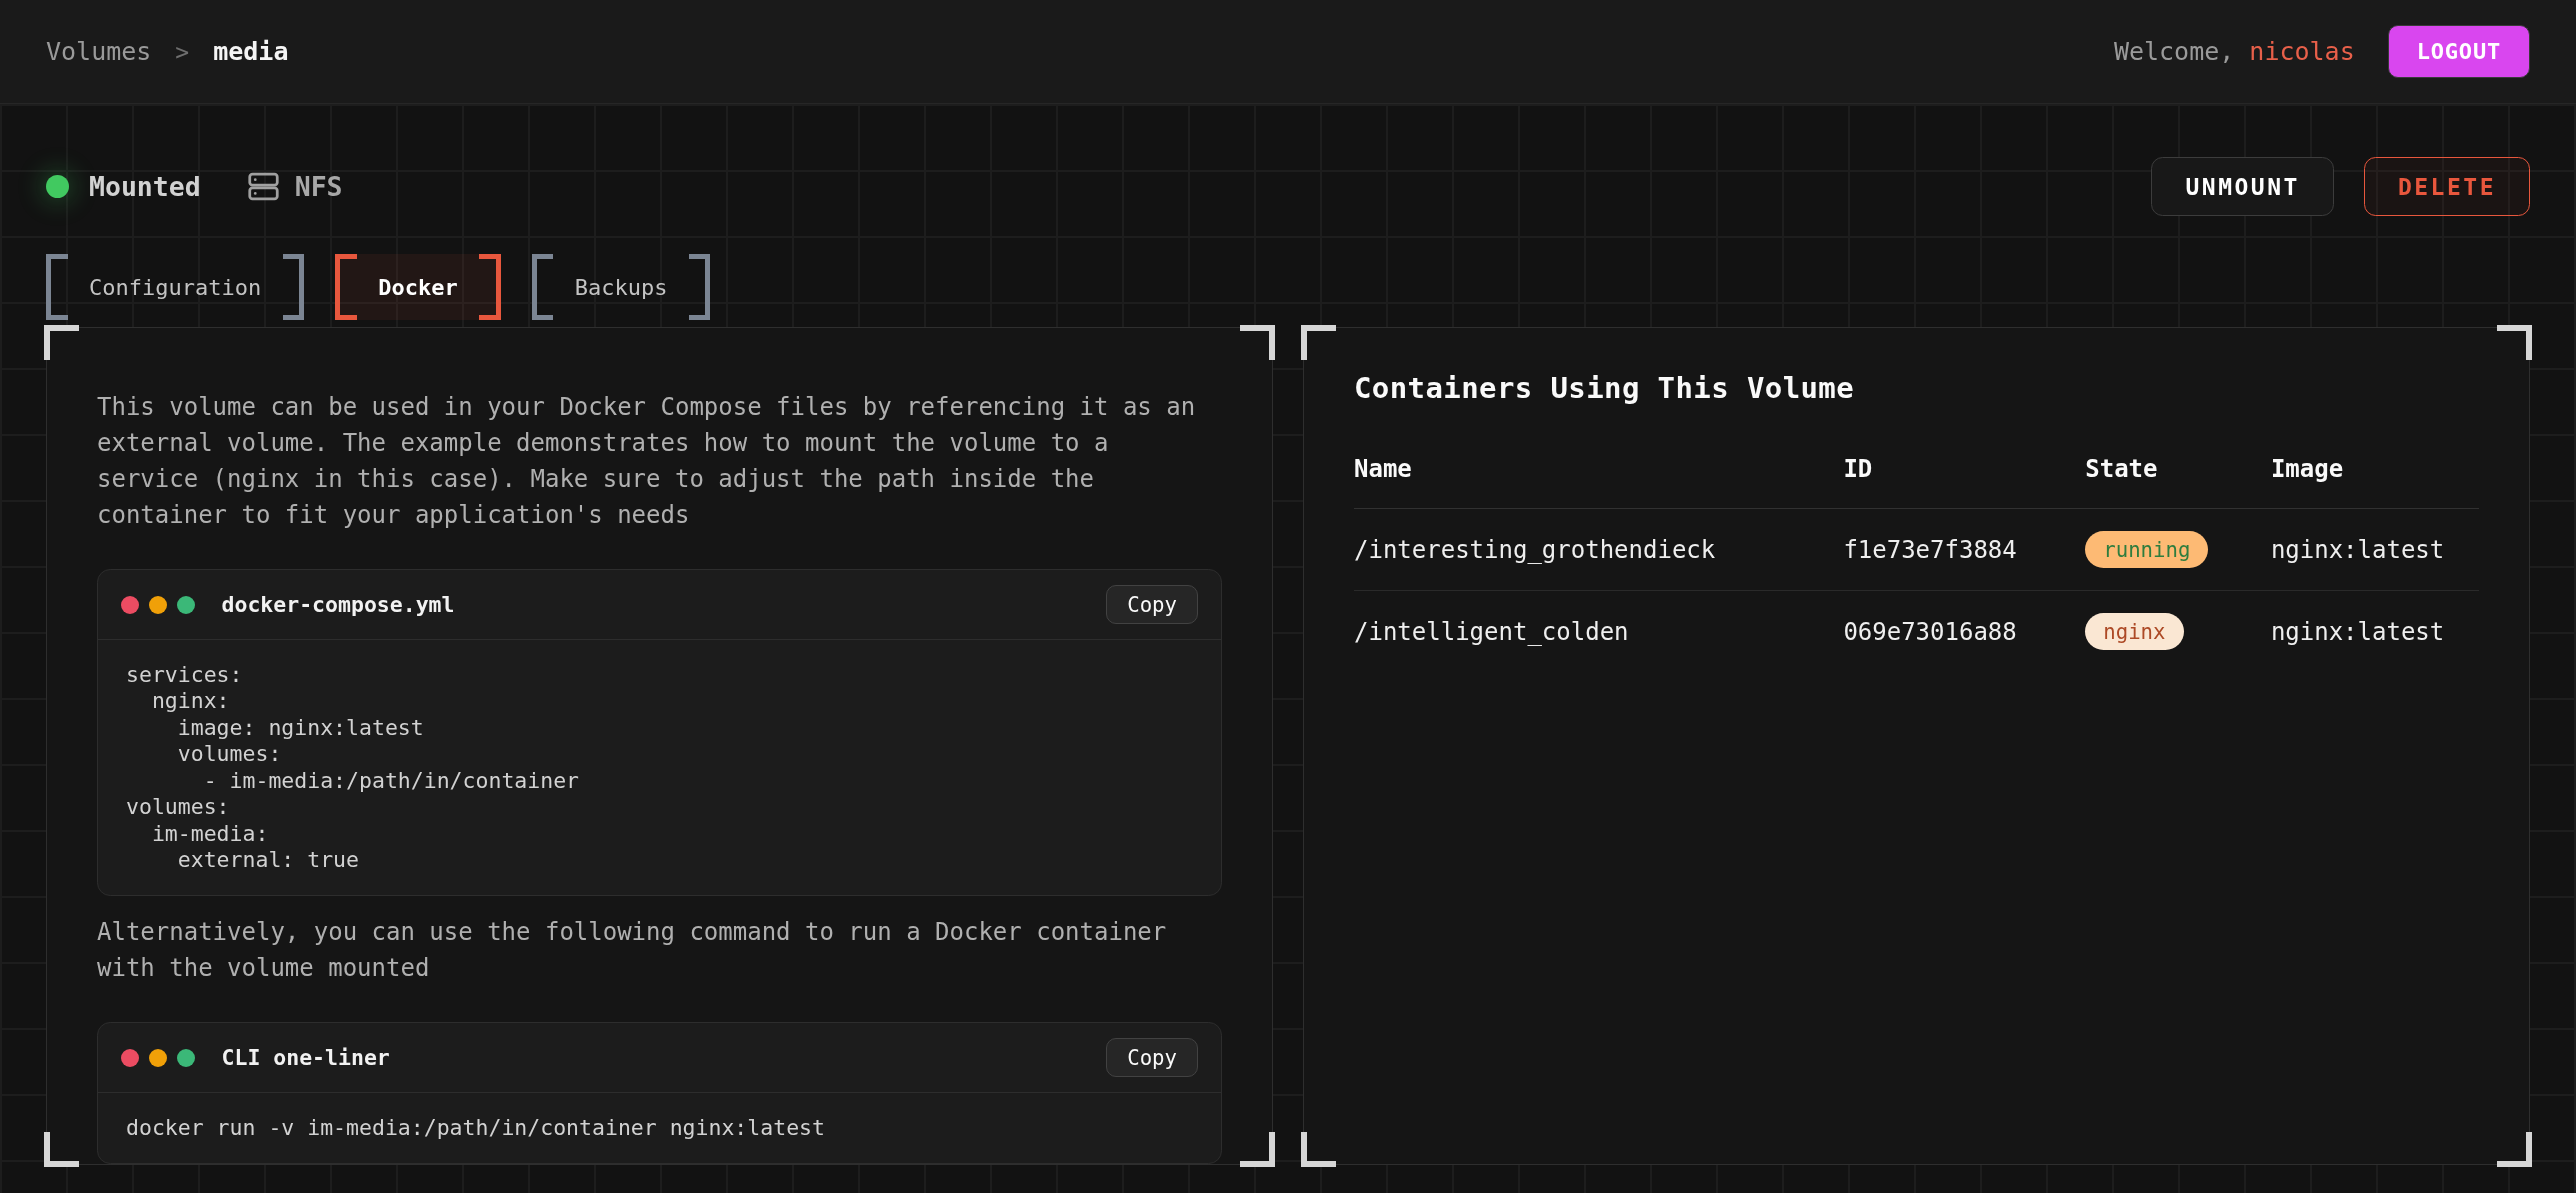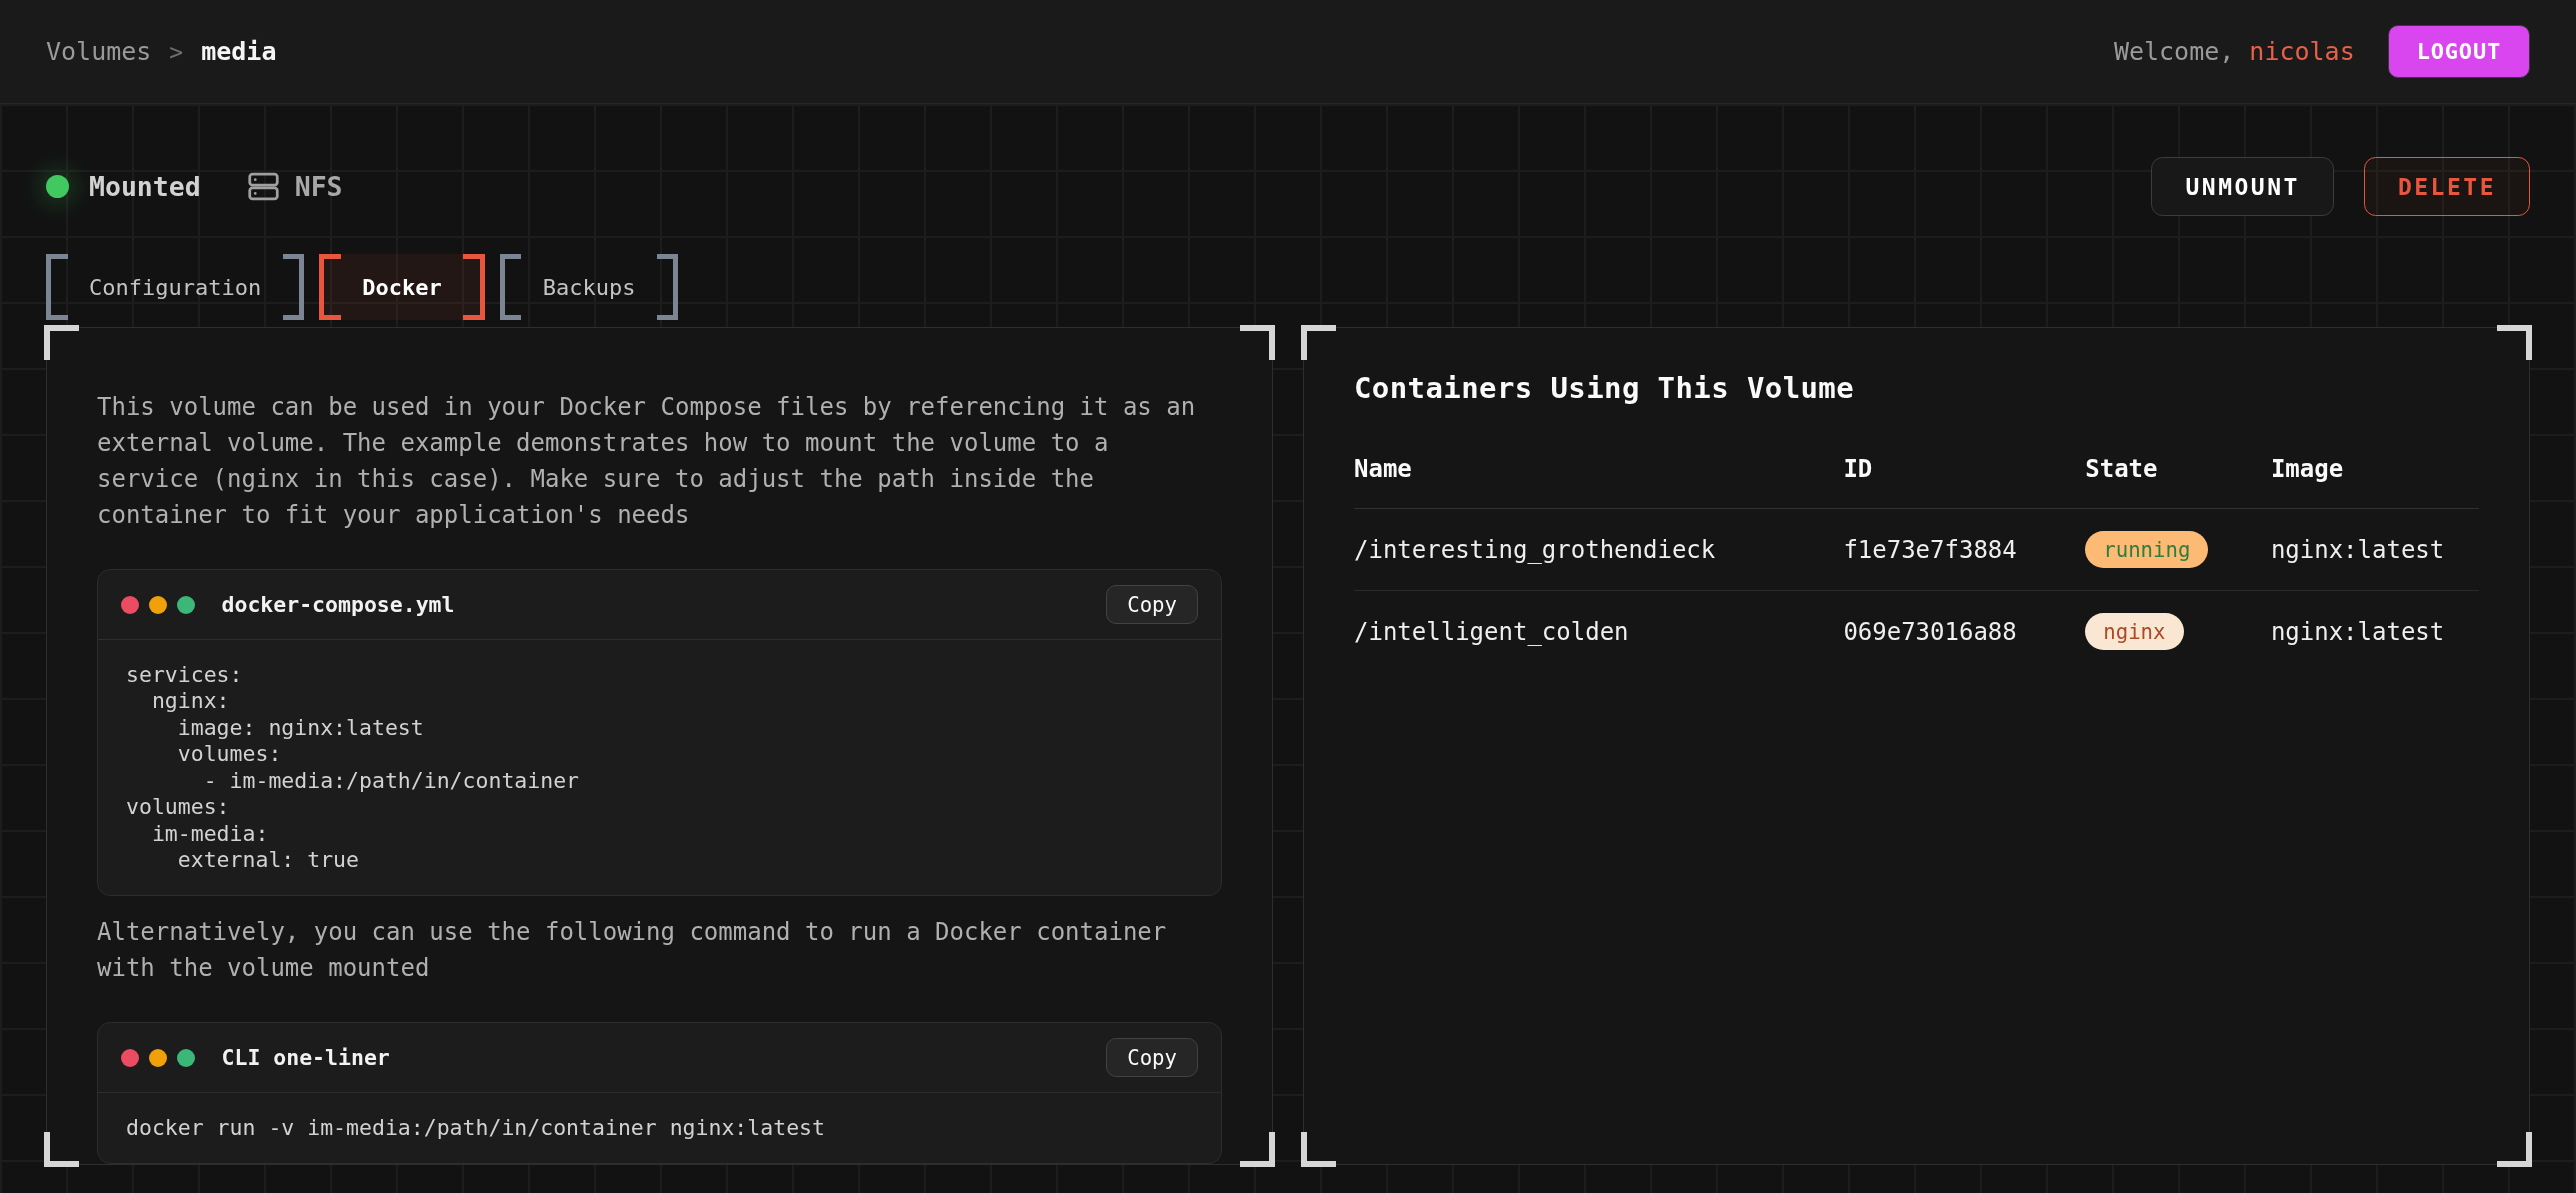--- a/index.html
+++ b/index.html
@@ -11,21 +11,21 @@
   }
 
   
   .topbar {
     height:104px;
     background:#1a1a1a;
     border-bottom:1.7px solid #262626;
     display:flex; align-items:center; justify-content:space-between;
     padding:0 46px;
   }
-  .breadcrumb { font-size:25px; display:flex; align-items:center; gap:18px; }
+  .breadcrumb { font-size:25px; display:flex; align-items:center; gap:24px; }
   .breadcrumb .parent { color:#9a9a9a; }
   .breadcrumb .sep { color:#6f6f6f; font-size:23px; }
   .breadcrumb .current { color:#f5f5f5; font-weight:700; }
   .topbar-right { display:flex; align-items:center; gap:33px; }
   .welcome { font-size:25px; color:#9a9a9a; }
   .welcome .user { color:#e8604a; }
   .logout-btn {
     font-family:inherit; cursor:pointer;
     font-size:22px; font-weight:700; letter-spacing:0.8px;
     color:#ffffff; background:#d946ef;
@@ -59,21 +59,21 @@
   .status-actions { display:flex; align-items:center; gap:30px; }
   .btn {
     font-family:inherit; cursor:pointer;
     font-size:23px; font-weight:700; letter-spacing:2.5px;
     border-radius:11.6px; padding:15.7px 33px;
   }
   .btn-unmount { color:#ffffff; background:#181818; border:1.7px solid #3c3c3c; }
   .btn-delete  { color:#e8573d; background:rgba(232,87,61,0.04); border:1.7px solid #e8573d; }
 
   
-  .tabs { display:flex; gap:15px; margin-top:38px; }
+  .tabs { display:flex; gap:31px; margin-top:38px; }
   .tab {
     position:relative; cursor:pointer;
     height:66px; display:flex; align-items:center;
     padding:0 43px;
     font-size:22px; color:#c3c3c3;
     --bracket:#7b8593;
   }
   .tab::before, .tab::after {
     content:""; position:absolute; top:0; bottom:0; width:16.5px;
     border:5px solid var(--bracket);

